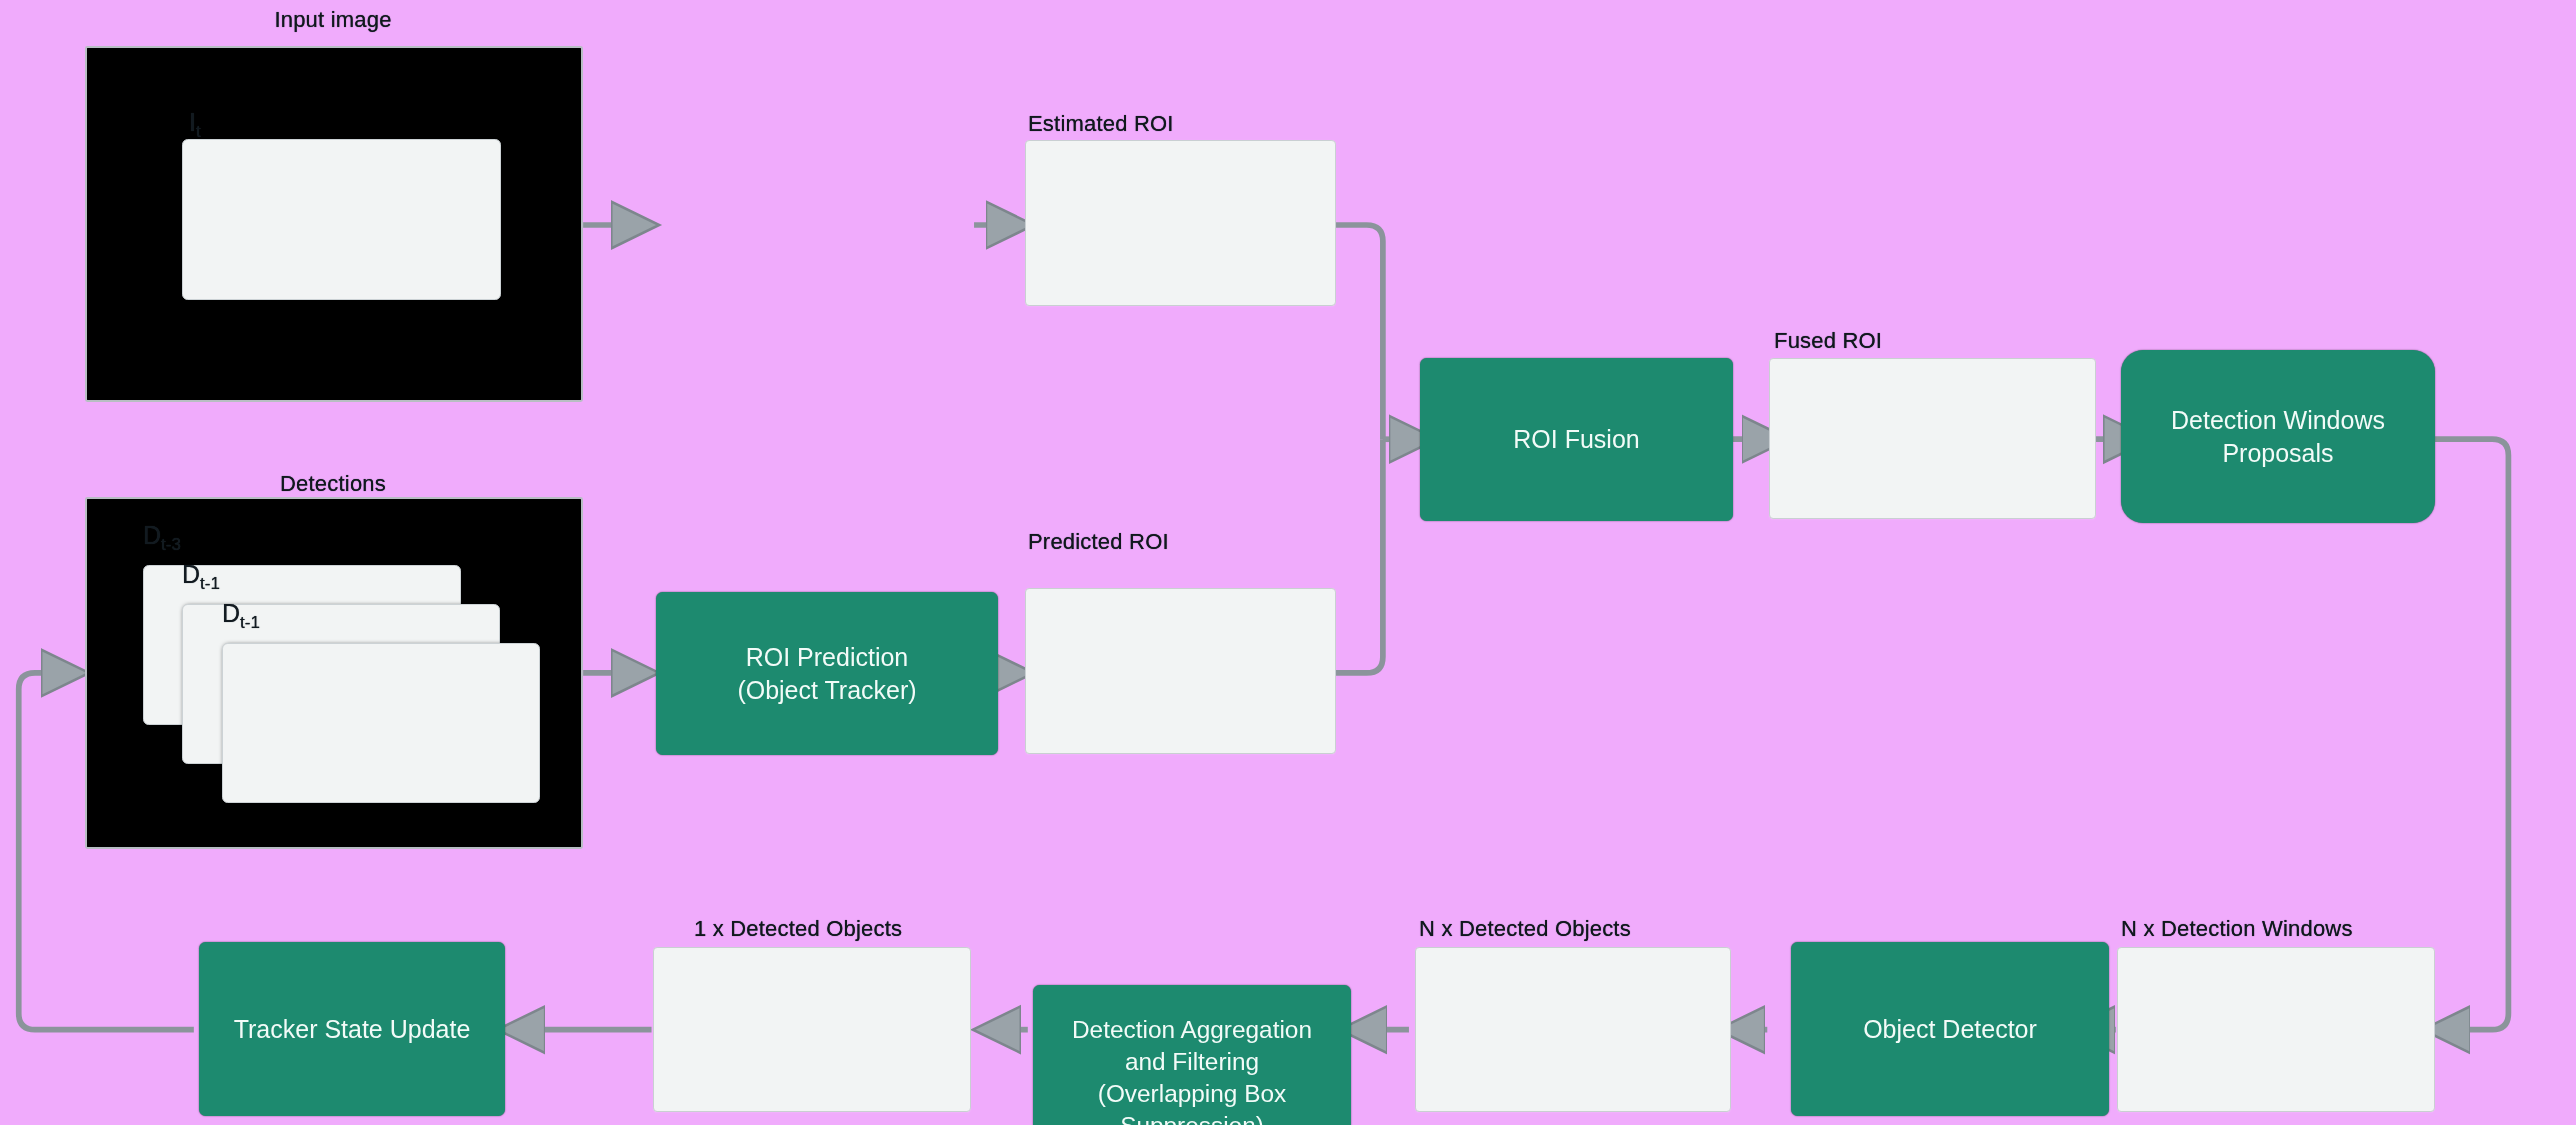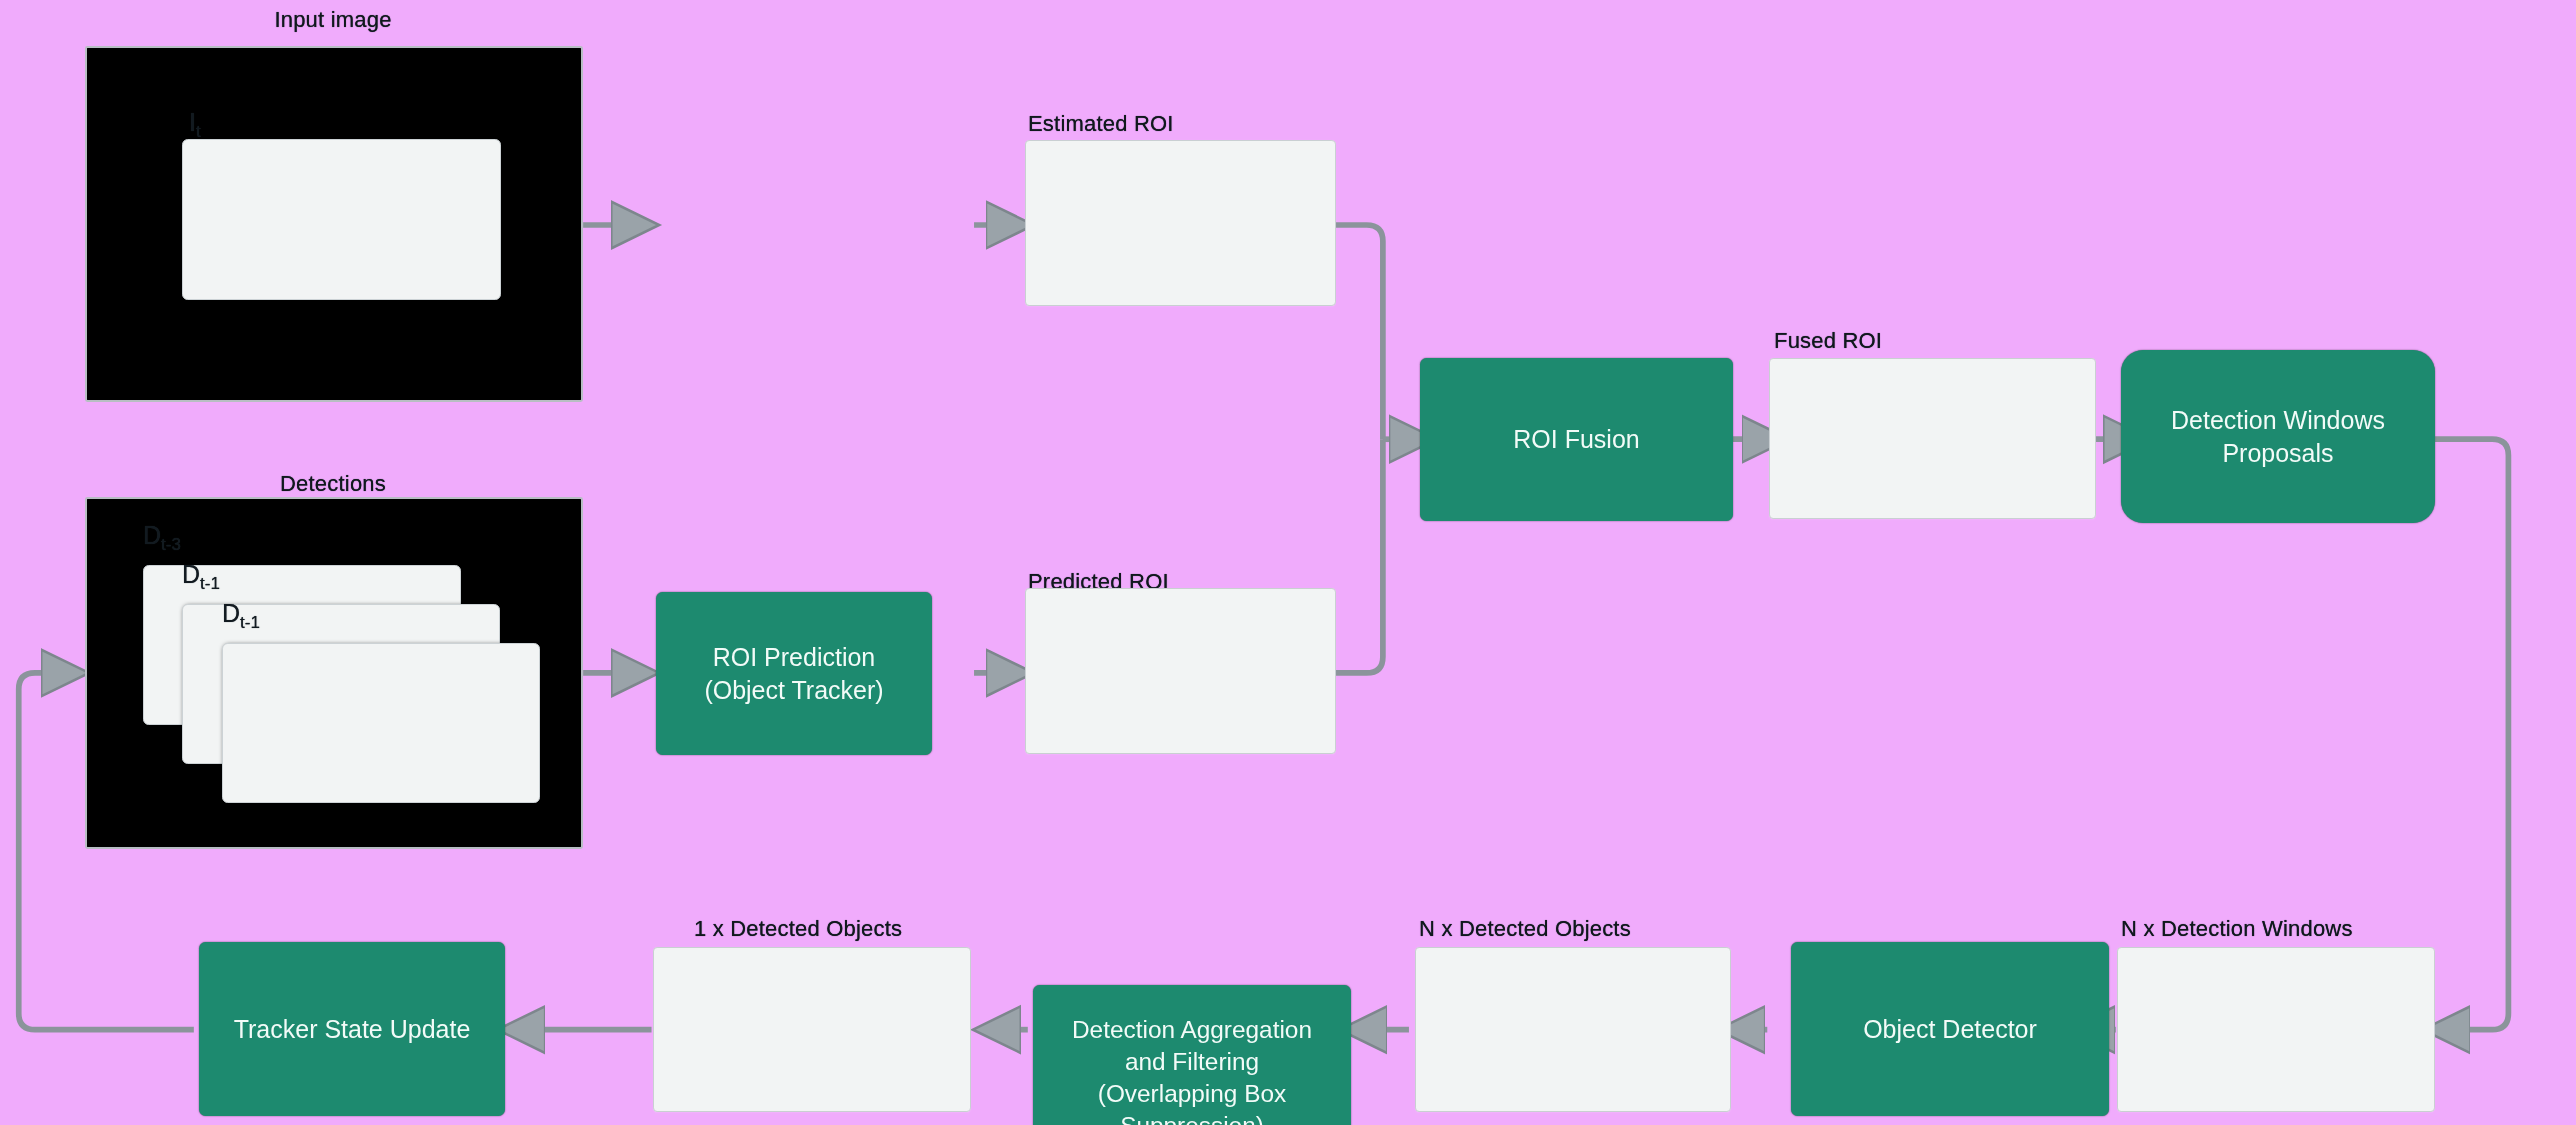--- a/index.html
+++ b/index.html
@@ -150,24 +150,24 @@
 
   <div class="tag" style="left:222px;top:599px;z-index:3;">
     <span>D</span><span class="sub">t-1</span>
   </div>
   <div class="node card" style="left:222px;top:643px;width:318px;height:160px;z-index:3;"></div>
 
 
   <div class="lbl" style="left:1028px;top:111px;">Estimated ROI</div>
   <div class="node data" style="left:1025px;top:140px;width:311px;height:166px;"></div>
 
-  <div class="node proc" style="left:656px;top:592px;width:276px;height:163px;">ROI Prediction
+  <div class="node proc" style="left:656px;top:592px;width:342px;height:163px;">ROI Prediction
 (Object Tracker)</div>
 
-  <div class="lbl" style="left:1028px;top:529px;margin-top:40px;">Predicted ROI</div>
+  <div class="lbl" style="left:1028px;top:529px;">Predicted ROI</div>
   <div class="node data" style="left:1025px;top:588px;width:311px;height:166px;"></div>
 
   <div class="node proc" style="left:1420px;top:358px;width:313px;height:163px;">ROI Fusion</div>
 
   <div class="lbl" style="left:1774px;top:328px;">Fused ROI</div>
   <div class="node data" style="left:1769px;top:358px;width:327px;height:161px;"></div>
 
   <div class="node proc" style="left:2121px;top:350px;width:314px;height:173px;border-radius:22px;">Detection Windows
 Proposals</div>
 

